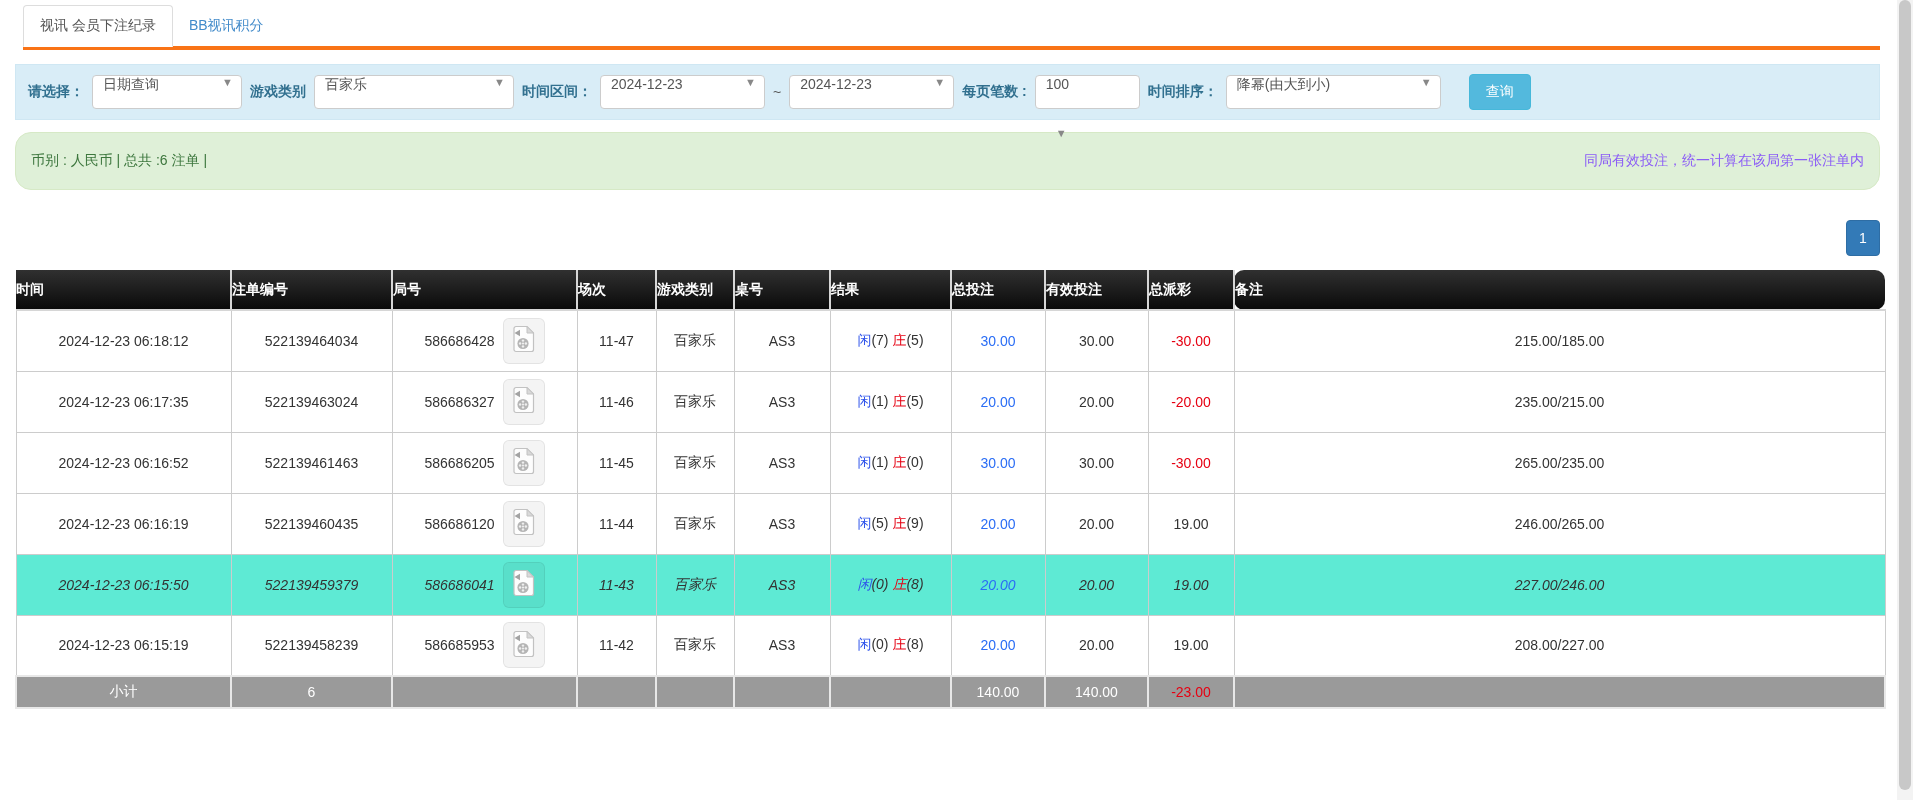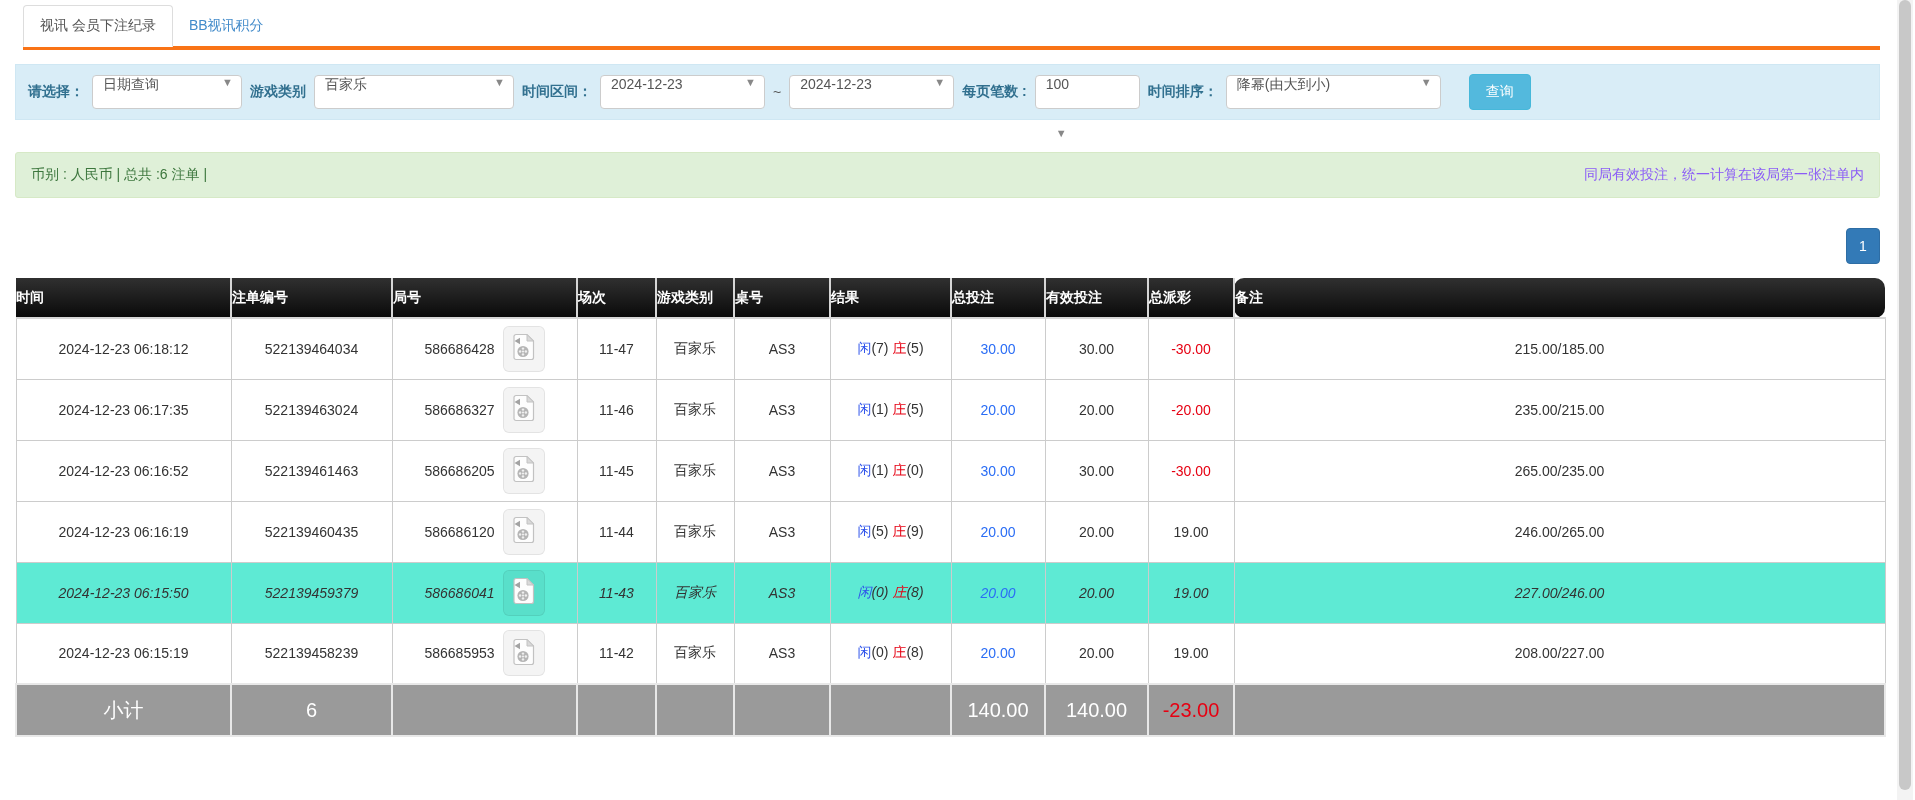--- a/index.html
+++ b/index.html
@@ -21,39 +21,39 @@
   .select { background:#fff; border:1px solid #ccc; border-radius:4px; height:34px;
     display:flex; align-items:flex-start; justify-content:space-between;
     padding:0 8px 0 10px; font-size:14px; color:#555; cursor:pointer;gap:35px; }
   .select .caret { font-size:11px; color:#888; margin-left:10px; }
   .w150{width:150px;} .w200{width:200px;} .w165{width:165px;} .w105{width:105px;flex-direction:column;} .w215{width:215px;}
   .tilde { color:#555; font-size:14px; }
   .query-btn { background:#53b9dd; color:#fff; border:1px solid #46b8da; border-radius:4px;
     font-size:14px; height:36px; padding:0 16px; cursor:pointer; margin-left:20px; }
 
   
-  .info-bar { margin-top:32px; background:#dff0d8; border:1px solid #d6e9c6; border-radius:3px;
-    height:46px; display:flex; align-items:center; justify-content:space-between; padding:0 15px; }
+  .info-bar { margin-top:12px; background:#dff0d8; border:1px solid #d6e9c6; border-radius:16px;
+    height:58px; display:flex; align-items:center; justify-content:space-between; padding:0 15px; }
   .info-left { color:#3c763d; font-size:14px; }
   .info-right { color:#8b5cf6; font-size:14px; }
 
   
   .pager { margin-top:30px; text-align:right; height:36px; }
   .page-btn { background:#337ab7; border:1px solid #2e6da4; color:#fff; font-size:14px;
     width:34px; height:36px; border-radius:4px; cursor:pointer; }
 
   
   table { width:100%; border-collapse:collapse; table-layout:fixed; margin-top:14px; }
   thead th { background:linear-gradient(#303030,#0a0a0a); color:#fff; font-size:14px; font-weight:bold;
     height:40px; border-right:2px solid #d6d6d6; border-bottom:2px solid #d6d6d6; text-align:left; }
   thead th:last-child { border-right:none;border-radius:10px; }
   tbody td { height:61px; text-align:center; font-size:14px; color:#333;
     border:1px solid #ccc; background:#fff; overflow:hidden; }
   tr.highlight td { background:#5eead4;font-style:italic; }
-  tfoot td { background:#9a9a9a; color:#fff; height:52px; text-align:center; font-size:20px;
+  tfoot td { background:#9a9a9a; color:#fff; height:32px; text-align:center; font-size:14px;
     border:2px solid #e8e8e8; }
   .link { color:#2a6df5; cursor:pointer; }
   .neg { color:#e60012; }
   .player { color:#2f54eb; }
   .banker { color:#e60012; }
   .video-btn { margin-left:8px; vertical-align:middle; background:rgba(0,0,0,0.045);
     border:1px solid rgba(0,0,0,0.07); border-radius:6px; width:42px; height:46px; cursor:pointer; }
   .round-no { vertical-align:middle; }
 
   

